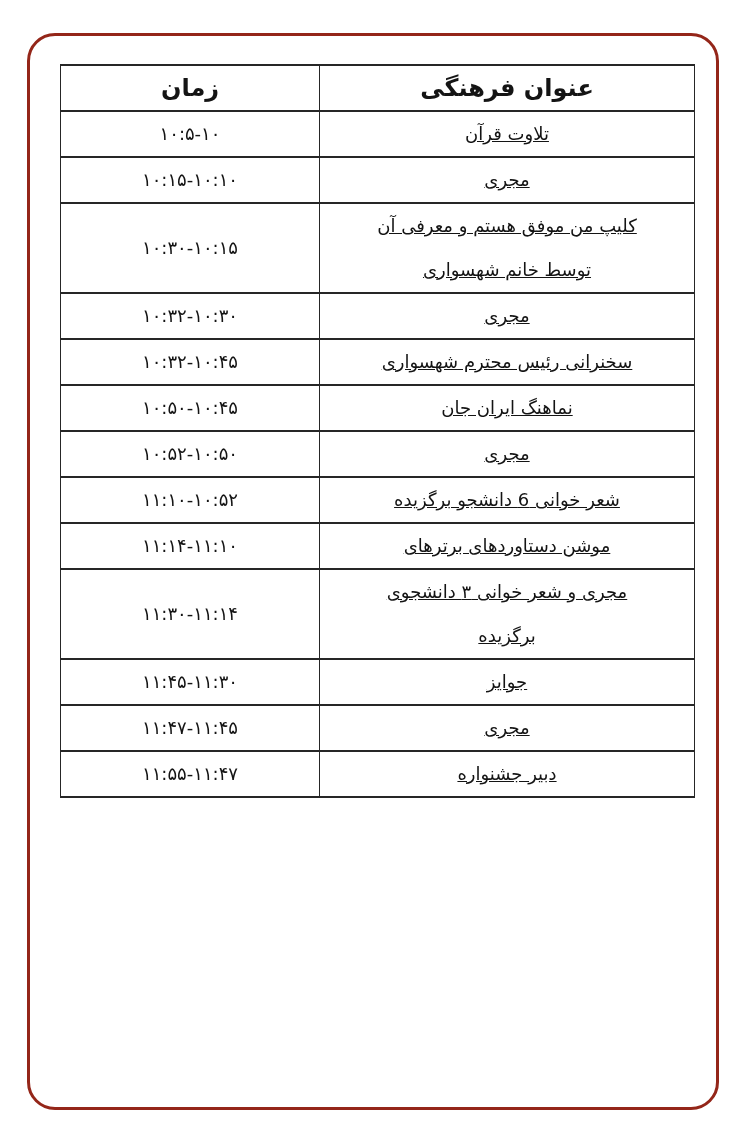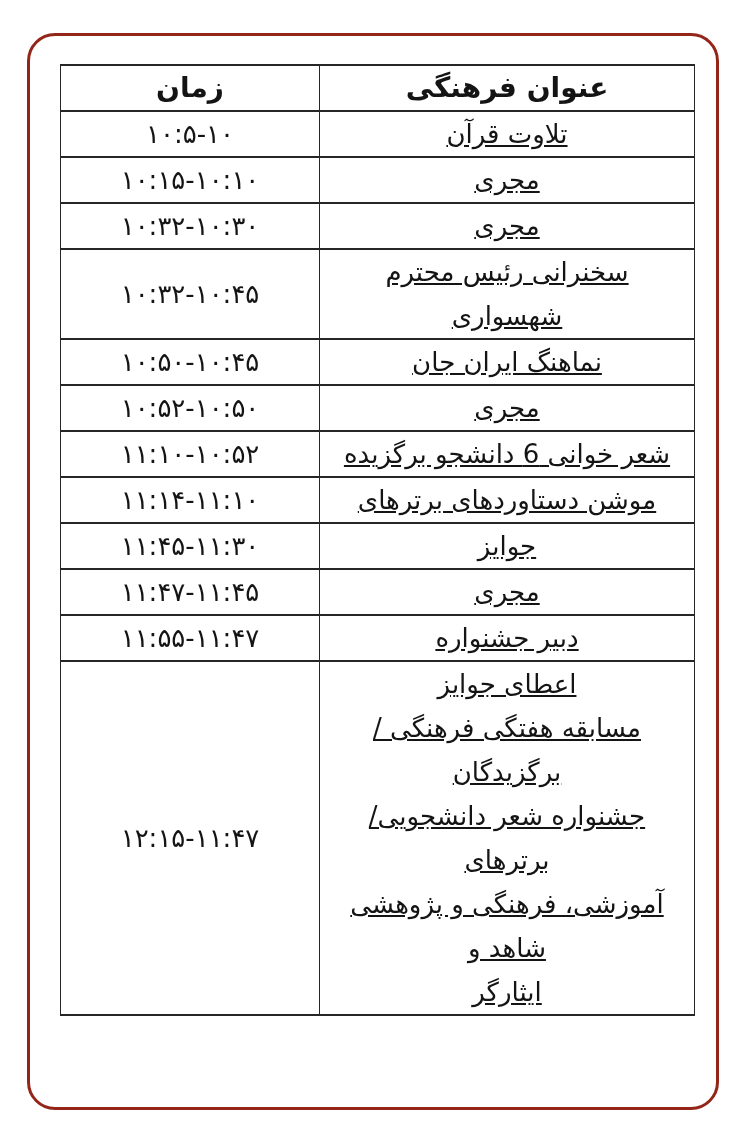--- a/index.html
+++ b/index.html
@@ -42,28 +42,28 @@
     border-bottom: 2px solid #262626;
     border-left: 1px solid #262626;
     border-right: 1px solid #262626;
     text-align: center;
     vertical-align: middle;
     padding: 0 8px;
     box-sizing: border-box;
   }
   th {
     height: 44px;
-    font-size: 28px;
+    font-size: 24px;
     font-weight: 700;
     line-height: 44px;
     margin-left: 44px;
   }
   td {
     height: 42px;
-    font-size: 26px;
+    font-size: 18px;
     line-height: 44px;
     margin-top: 40px;
   }
   td.title-cell {
     white-space: pre-line;
     text-decoration: underline;
   }
   td.time-cell {
     direction: ltr;
     unicode-bidi: isolate;
@@ -90,20 +90,25 @@
     <td class="title-cell">تلاوت قرآن</td>
     <td class="time-cell">۱۰:۵-۱۰</td>
   </tr>
 
 
   <tr>
     <td class="title-cell">مجری</td>
     <td class="time-cell">۱۰:۱۵-۱۰:۱۰</td>
   </tr>
 
+  <tr>
+    <td class="title-cell">کلیپ من موفق هستم و معرفی آن
+توسط خانم شهسواری</td>
+    <td class="time-cell">۱۰:۳۰-۱۰:۱۵</td>
+  </tr>
 
   <tr>
     <td class="title-cell">مجری</td>
     <td class="time-cell">۱۰:۳۲-۱۰:۳۰</td>
   </tr>
 
   <tr>
     <td class="title-cell">سخنرانی رئیس محترم شهسواری</td>
     <td class="time-cell">۱۰:۳۲-۱۰:۴۵</td>
   </tr>
@@ -121,38 +126,35 @@
   <tr>
     <td class="title-cell">شعر خوانی 6 دانشجو برگزیده</td>
     <td class="time-cell">۱۱:۱۰-۱۰:۵۲</td>
   </tr>
 
   <tr>
     <td class="title-cell">موشن دستاوردهای برترهای</td>
     <td class="time-cell">۱۱:۱۴-۱۱:۱۰</td>
   </tr>
 
+  <tr>
+    <td class="title-cell">مجری و شعر خوانی ۳ دانشجوی
+برگزیده</td>
+    <td class="time-cell">۱۱:۳۰-۱۱:۱۴</td>
+  </tr>
 
   <tr>
     <td class="title-cell">جوایز</td>
     <td class="time-cell">۱۱:۴۵-۱۱:۳۰</td>
   </tr>
 
   <tr>
     <td class="title-cell">مجری</td>
     <td class="time-cell">۱۱:۴۷-۱۱:۴۵</td>
   </tr>
 
   <tr>
     <td class="title-cell">دبیر جشنواره</td>
     <td class="time-cell">۱۱:۵۵-۱۱:۴۷</td>
   </tr>
 
-  <tr>
-    <td class="title-cell">اعطای جوایز
-مسابقه هفتگی فرهنگی / برگزیدگان
-جشنواره شعر دانشجویی/ برترهای
-آموزشی، فرهنگی و پژوهشی شاهد و
-ایثارگر</td>
-    <td class="time-cell">۱۲:۱۵-۱۱:۴۷</td>
-  </tr>
 </tbody>
 </table>
 
 </body></html>

